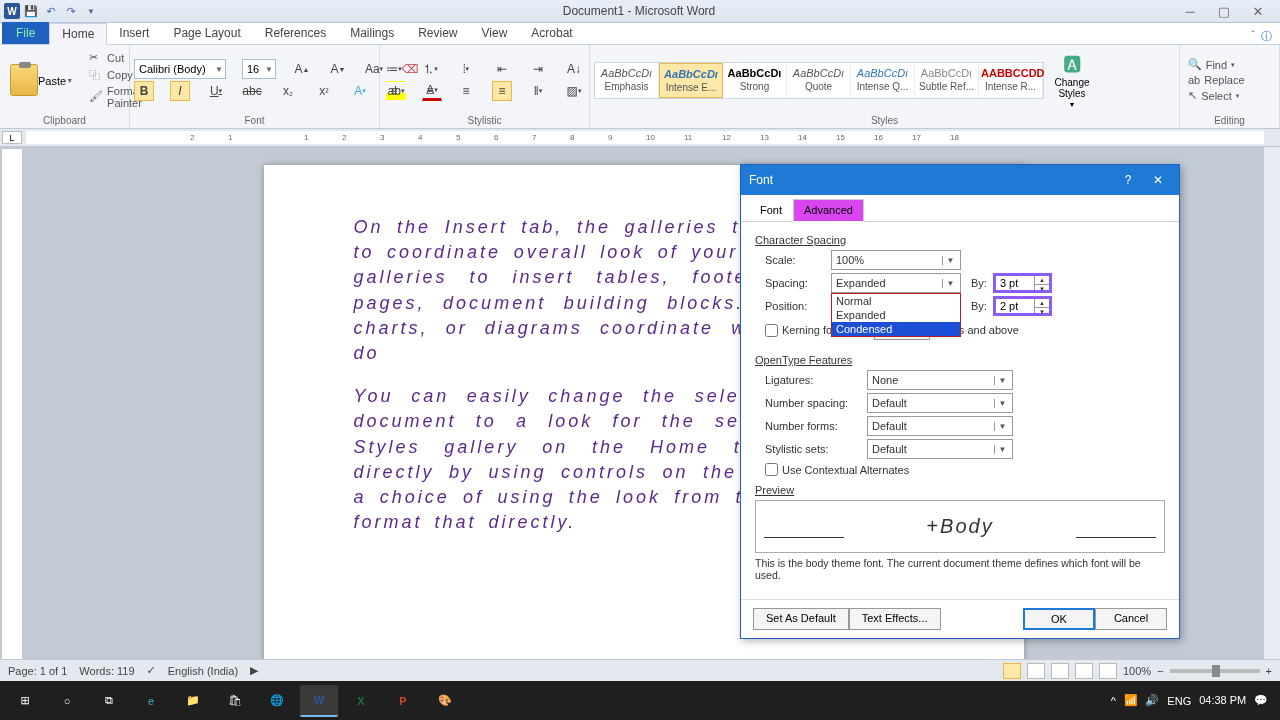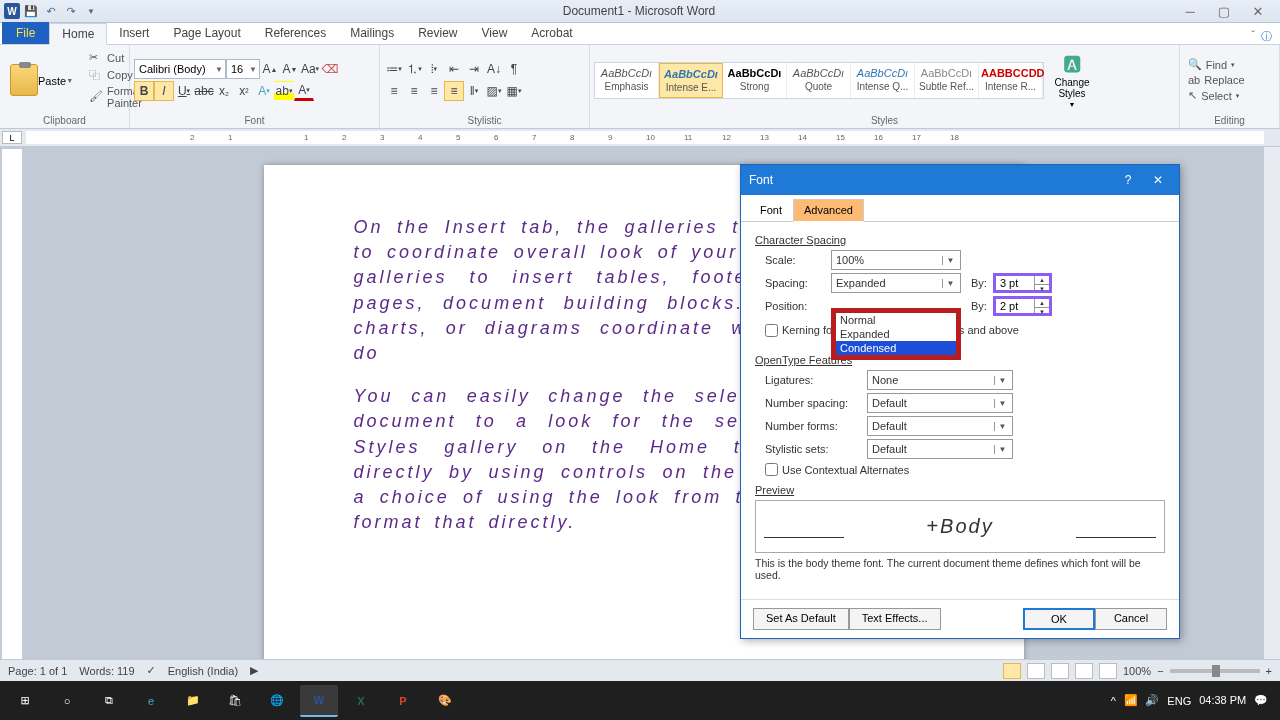--- a/index.html
+++ b/index.html
@@ -9,40 +9,40 @@
 .titlebar { height: 23px; background: linear-gradient(#e8eef7, #dde5f0); display: flex; align-items: center; padding: 0 4px; border-bottom: 1px solid #b8c5d9; }
 .titlebar .qa { display: flex; gap: 2px; align-items: center; }
 .word-icon { width: 16px; height: 16px; background: #2b579a; color: #fff; font-weight: bold; font-size: 10px; display: flex; align-items: center; justify-content: center; border-radius: 2px; }
 .qa-btn { width: 18px; height: 18px; display: flex; align-items: center; justify-content: center; color: #4a6a9a; cursor: pointer; }
 .title-text { flex: 1; text-align: center; font-size: 12px; color: #444; }
 .win-controls { display: flex; gap: 10px; margin-right: 6px; }
 .win-btn { width: 24px; height: 16px; display: flex; align-items: center; justify-content: center; color: #666; cursor: pointer; font-size: 13px; }
 
 
 .tabs { height: 22px; background: #fff; display: flex; align-items: flex-end; border-bottom: 1px solid #c8d3e4; padding-left: 2px; }
-.file-tab { background: #1e61c1; color: #fde047; padding: 3px 14px; font-size: 12px; height: 22px; display: flex; align-items: center; cursor: pointer; }
+.file-tab { background: #1e61c1; color: #86efac; padding: 3px 14px; font-size: 12px; height: 22px; display: flex; align-items: center; cursor: pointer; }
 .tab { padding: 3px 12px; font-size: 12px; color: #444; cursor: pointer; height: 22px; display: flex; align-items: center; }
 .tab.active { background: #f3f5f9; border: 1px solid #c8d3e4; border-bottom: 1px solid #f3f5f9; margin-bottom: -1px; }
 .tabs-right { margin-left: auto; display: flex; gap: 6px; padding-right: 8px; color: #666; }
 
 
 .ribbon { height: 84px; background: #f3f5f9; display: flex; border-bottom: 1px solid #c0c9d8; }
 .group { border-right: 1px solid #d5dde9; display: flex; flex-direction: column; padding: 2px 4px 0; }
 .group-body { flex: 1; display: flex; align-items: center; gap: 2px; }
 .group-label { text-align: center; font-size: 10px; color: #666; padding: 2px 0; }
 
 .paste-btn { display: flex; flex-direction: row; align-items: center; padding: 2px 6px; cursor: pointer; }
 .paste-icon { width: 28px; height: 32px; background: linear-gradient(#f9d77a, #e8b84a); border-radius: 3px; border: 1px solid #c99a2a; position: relative; }
 .paste-icon::before { content: ''; position: absolute; top: -3px; left: 8px; width: 12px; height: 6px; background: #888; border-radius: 2px; }
 .clip-side { display: flex; flex-direction: column; gap: 1px; margin-left: 4px; }
 .clip-item { display: flex; align-items: center; gap: 4px; font-size: 11px; color: #555; padding: 1px 4px; cursor: pointer; }
 .clip-icon { width: 14px; height: 14px; display: inline-block; }
 
 .font-controls { display: flex; flex-direction: column; gap: 2px; }
-.font-row { display: flex; gap: 0; align-items: center; }
+.font-row { display: flex; gap: 16px; align-items: center; }
 .combo { border: 1px solid #abc; background: #fff; height: 20px; display: flex; align-items: center; padding: 0 2px 0 4px; font-size: 11px; }
 .combo .dd { margin-left: auto; color: #666; font-size: 8px; }
 .rb-btn { width: 20px; height: 20px; display: flex; align-items: center; justify-content: center; border: 1px solid transparent; cursor: pointer; font-size: 12px; color: #444; }
 .rb-btn.active { background: #fde8a8; border: 1px solid #e8b84a; }
 .rb-btn.bold { font-weight: bold; }
 .rb-btn.italic { font-style: italic; }
 .rb-btn.underline { text-decoration: underline; }
 
 .styles-gallery { display: flex; gap: 0; border: 1px solid #ccd6e5; background: #fff; }
 .style-item { width: 64px; padding: 4px 2px; text-align: center; cursor: pointer; border-right: 1px solid #e8edf5; }
@@ -68,34 +68,34 @@
 .page-text p { margin-bottom: 18px; }
 .page-scroll-v { width: 17px; background: #e8ecf2; border-left: 1px solid #c0c9d8; }
 
 
 .dialog { position: absolute; top: 164px; left: 740px; width: 440px; background: #fff; border: 1px solid #1e61c1; box-shadow: 2px 2px 8px rgba(0,0,0,0.3); }
 .dlg-title { background: #1e7ad6; color: #fff; height: 30px; display: flex; align-items: center; padding: 0 8px; font-size: 12px; }
 .dlg-title .close { margin-left: auto; display: flex; gap: 4px; }
 .dlg-title .close span { width: 26px; height: 22px; display: flex; align-items: center; justify-content: center; cursor: pointer; }
 .dlg-tabs { display: flex; padding: 4px 8px 0; font-size: 11px; border-bottom: 1px solid #ccc; }
 .dlg-tab { padding: 4px 10px; cursor: pointer; border: 1px solid transparent; }
-.dlg-tab.active { border: 1px solid #ccc; border-bottom: 1px solid #fff; margin-bottom: -1px; background: #fdba74; }
+.dlg-tab.active { border: 1px solid #ccc; border-bottom: 1px solid #fff; margin-bottom: -1px; background: #d946ef; }
 .dlg-body { padding: 8px 14px; font-size: 11px; color: #333; }
 .section-label { margin: 4px 0; text-decoration: underline; }
 .field-row { display: flex; align-items: center; margin: 3px 0; gap: 6px; }
 .field-label { width: 60px; text-align: left; }
 .field-label2 { width: 96px; text-align: left; }
 .dlg-combo { border: 1px solid #999; height: 20px; display: flex; align-items: center; padding: 0 2px 0 4px; background: #fff; position: relative; }
 .dlg-combo .dd { margin-left: auto; border-left: 1px solid #999; width: 16px; text-align: center; font-size: 8px; color: #555; cursor: pointer; }
 .spinner { display: flex; border: 3px solid #8b5cf6; height: 20px; }
 .spinner input { border: none; width: 38px; padding: 0 4px; font-size: 11px; }
 .spinner .sp-btns { display: flex; flex-direction: column; border-left: 1px solid #999; }
 .spinner .sp-btns span { width: 14px; height: 9px; font-size: 6px; text-align: center; line-height: 9px; cursor: pointer; border-bottom: 1px solid #999; }
 .spinner .sp-btns span:last-child { border: none; }
-.dropdown-list { position: absolute; top: 19px; left: -1px; right: -1px; background: #fff; border: 5px solid #b91c1c; z-index: 10; margin-top: 15px; }
+.dropdown-list { position: absolute; top: 19px; left: -1px; right: -1px; background: #fff; border: 1px solid #b91c1c; z-index: 10; }
 .dropdown-list div { padding: 1px 4px; cursor: pointer; }
 .dropdown-list div.sel { background: #1d4ed8; color: #fff; }
 .checkbox-row { display: flex; align-items: center; gap: 4px; margin: 4px 0; }
 .checkbox-row input { margin: 0; }
 .preview-box { border: 1px solid #aaa; margin: 4px 0; padding: 14px 0; text-align: center; position: relative; }
 .preview-text { font-size: 20px; font-style: italic; color: #333; letter-spacing: 2px; }
 .preview-box .line { position: absolute; bottom: 14px; height: 1px; background: #333; width: 80px; }
 .preview-desc { font-size: 10.5px; color: #333; margin: 4px 0 10px; }
 .dlg-buttons { display: flex; padding: 8px 12px; border-top: 1px solid #ddd; }
 .dlg-buttons .spacer { flex: 1; }

